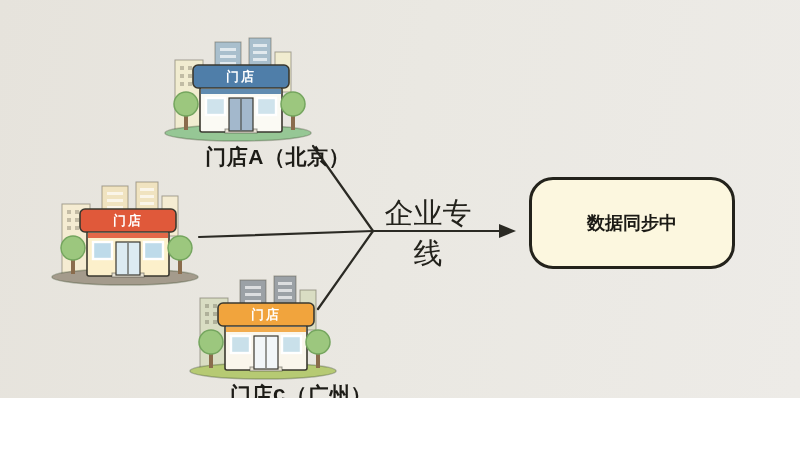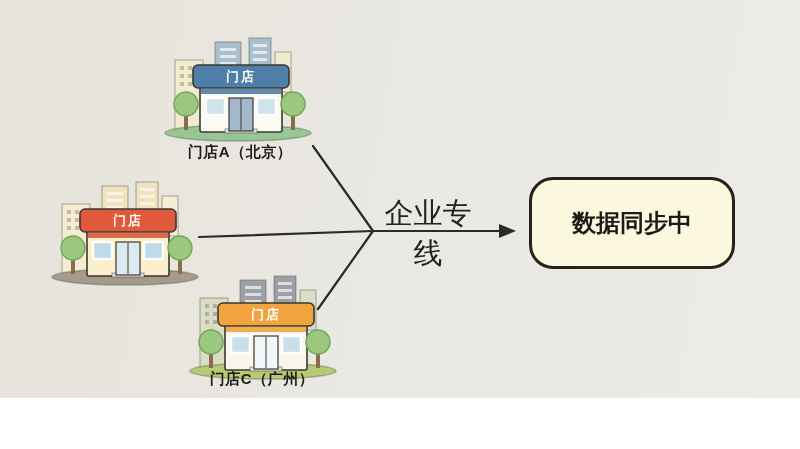--- a/index.html
+++ b/index.html
@@ -3,33 +3,33 @@
 <meta charset="utf-8">
 <style>
   html,body { margin:0; padding:0; }
   .canvas {
     position:relative; width:800px; height:398px; overflow:hidden;
     background:linear-gradient(100deg,#e6e3dc 0%,#eae8e2 50%,#edebe7 100%);
     font-family:"Liberation Sans", sans-serif;
   }
   .store { position:absolute; width:150px; height:112px; }
   .store-label {
-    position:absolute; width:220px; text-align:center;
-    font-size:15px; font-weight:bold; color:#1d1c17; letter-spacing:0.5px;
+    position:absolute; width:220px; text-align:right;
+    font-size:21px; font-weight:bold; color:#1d1c17; letter-spacing:0.5px;
   }
   .conn-label {
     position:absolute; left:372px; top:194px; width:112px; text-align:center;
     font-size:29px; font-weight:normal; color:#23221c;
   }
   .status-box {
     position:absolute; left:529px; top:177px; width:206px; height:92px;
     box-sizing:border-box; background:#fcf7df; border:3px solid #23221b;
     border-radius:24px; display:flex; flex-direction:column;
     align-items:center; justify-content:center;
-    font-size:24px; font-weight:bold; color:#1b1a15; line-height:1.35;
+    font-size:18px; font-weight:bold; color:#1b1a15; line-height:1.35;
   }
   .overlay { position:absolute; left:0; top:0; }
   .conn line { stroke:#2b2a24; stroke-width:2.2; stroke-linecap:round; }
   .conn .head { fill:#2b2a24; stroke:none; }
   
   .bldg { stroke:rgba(90,85,70,.5); stroke-width:1; }
   .win-dots rect { fill:rgba(70,65,50,.28); }
   .win-slits rect { fill:rgba(255,255,255,.65); }
   .ground { stroke:rgba(60,75,45,.35); stroke-width:1.5; }
   .trunk { fill:#8a6c4c; }
@@ -203,21 +203,21 @@
     <text x="78" y="51" class="sign">门店</text>
     <g>
       <rect x="21" y="82" width="4" height="18" class="trunk"></rect>
       <circle cx="23" cy="74" r="12" class="tree"></circle>
     </g>
     <g>
       <rect x="128" y="82" width="4" height="18" class="trunk"></rect>
       <circle cx="130" cy="74" r="12" class="tree"></circle>
     </g>
   </svg>
-  <div class="store-label" style="left:152px; top:370px;">门店C（广州）</div>
+  <div class="store-label" style="left:152px; top:381px;font-family:Liberation Mono, monospace;">门店C（广州）</div>
 
   <div class="conn-label">企业专线</div>
 
   <div class="status-box">
     <span>数据同步中</span>
   </div>
 
 </div>
 
 </body></html>

